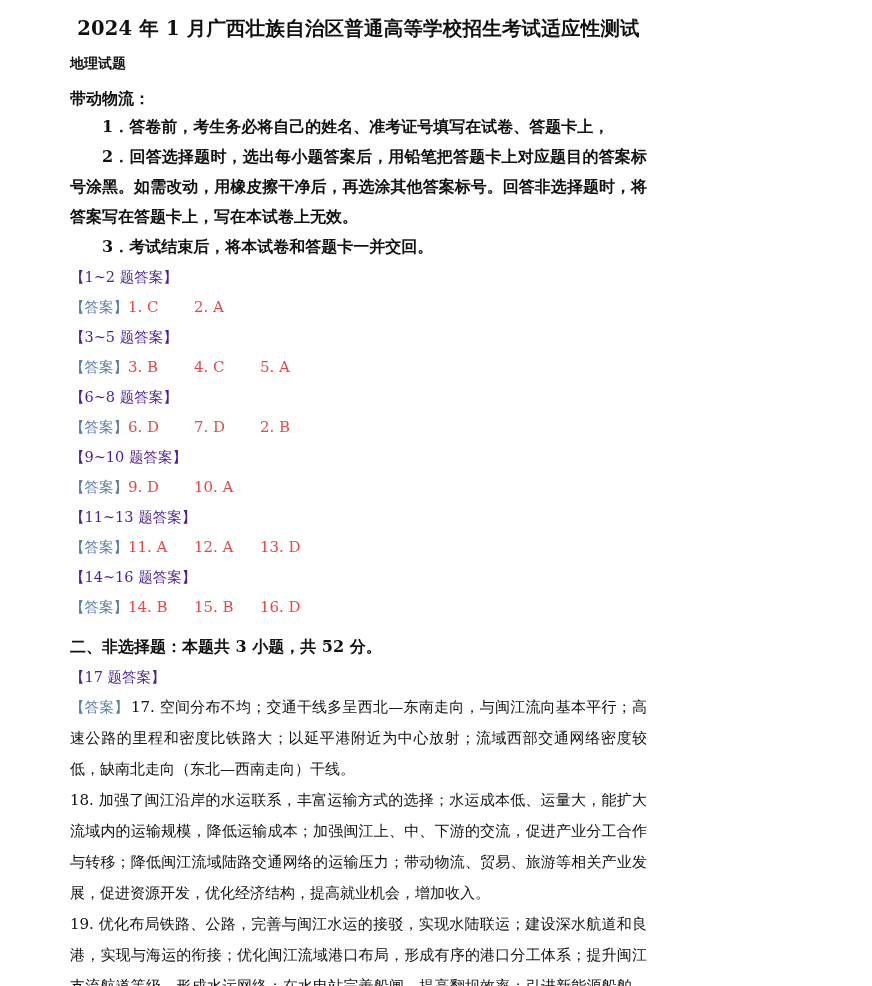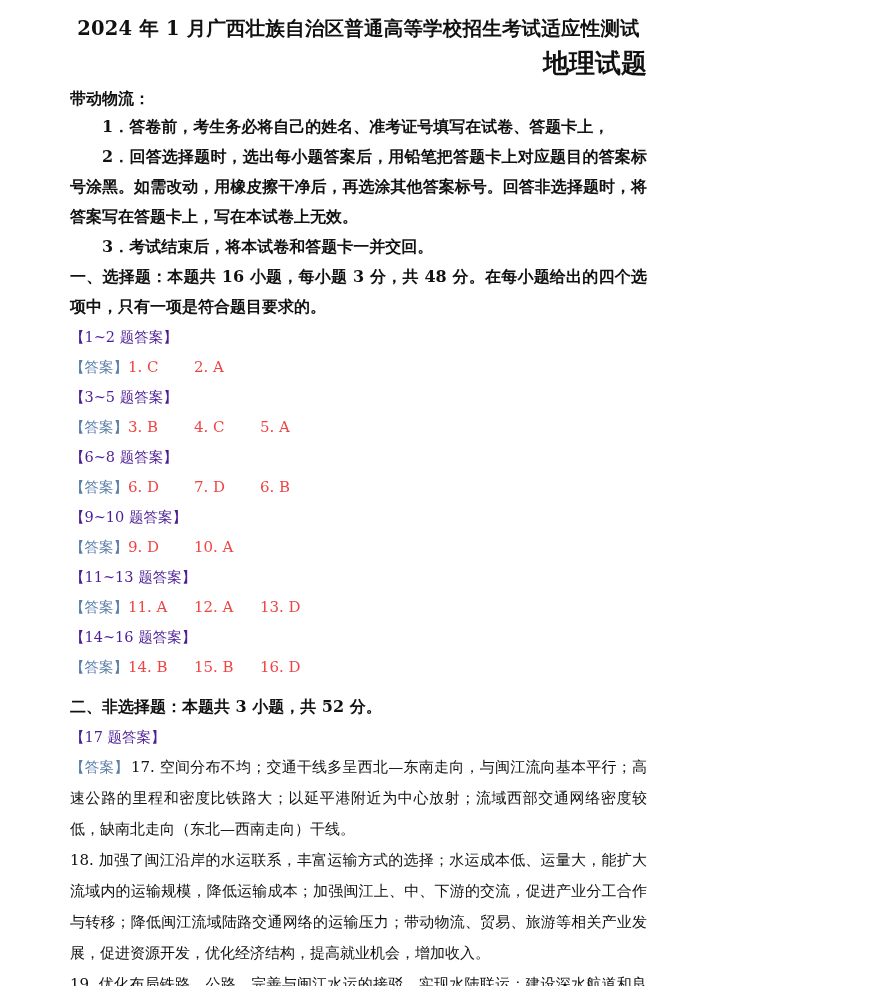--- a/index.html
+++ b/index.html
@@ -24,23 +24,23 @@
   .doc-title {
     text-align: center;
     font-weight: bold;
     font-size: 19.5px;
     letter-spacing: 0.2px;
     line-height: 30px;
     margin: 0;
     white-space: nowrap;
   }
   .doc-subtitle {
-    text-align: right;
+    text-align: left;
     font-weight: bold;
-    font-size: 26px;
+    font-size: 14px;
     line-height: 30px;
     margin: 4px 0 7px 0;
   }
   .notice-heading {
     font-weight: bold;
     font-size: 16px;
     line-height: 27px;
     margin: 7px 0 0 0;
   }
   .notice-item {
@@ -106,35 +106,34 @@
 <div class="page">
 
   <h1 class="doc-title">2024 年 1 月广西壮族自治区普通高等学校招生考试适应性测试</h1>
   <h2 class="doc-subtitle">地理试题</h2>
 
   <p class="notice-heading">带动物流：</p>
   <p class="notice-item">1．答卷前，考生务必将自己的姓名、准考证号填写在试卷、答题卡上，</p>
   <p class="notice-item">2．回答选择题时，选出每小题答案后，用铅笔把答题卡上对应题目的答案标号涂黑。如需改动，用橡皮擦干净后，再选涂其他答案标号。回答非选择题时，将答案写在答题卡上，写在本试卷上无效。</p>
   <p class="notice-item">3．考试结束后，将本试卷和答题卡一并交回。</p>
 
-  <p class="section-heading">一、选择题：本题共 16 小题，每小题 3 分，共 48 分。在每小题给出的四个选项中，只有一项是符合题目要求的。</p>
 
   <p class="ans-group-label">【1~2 题答案】</p>
   <p class="ans-row">
     <span class="ans-tag">【答案】</span><span class="ans-item">1. C</span><span class="ans-item">2. A</span>
   </p>
 
   <p class="ans-group-label">【3~5 题答案】</p>
   <p class="ans-row">
     <span class="ans-tag">【答案】</span><span class="ans-item">3. B</span><span class="ans-item">4. C</span><span class="ans-item">5. A</span>
   </p>
 
   <p class="ans-group-label">【6~8 题答案】</p>
   <p class="ans-row">
-    <span class="ans-tag">【答案】</span><span class="ans-item">6. D</span><span class="ans-item">7. D</span><span class="ans-item">6. B</span>
+    <span class="ans-tag">【答案】</span><span class="ans-item">6. D</span><span class="ans-item">7. D</span><span class="ans-item">2. B</span>
   </p>
 
   <p class="ans-group-label">【9~10 题答案】</p>
   <p class="ans-row">
     <span class="ans-tag">【答案】</span><span class="ans-item">9. D</span><span class="ans-item">10. A</span>
   </p>
 
   <p class="ans-group-label">【11~13 题答案】</p>
   <p class="ans-row">
     <span class="ans-tag">【答案】</span><span class="ans-item">11. A</span><span class="ans-item">12. A</span><span class="ans-item">13. D</span>

